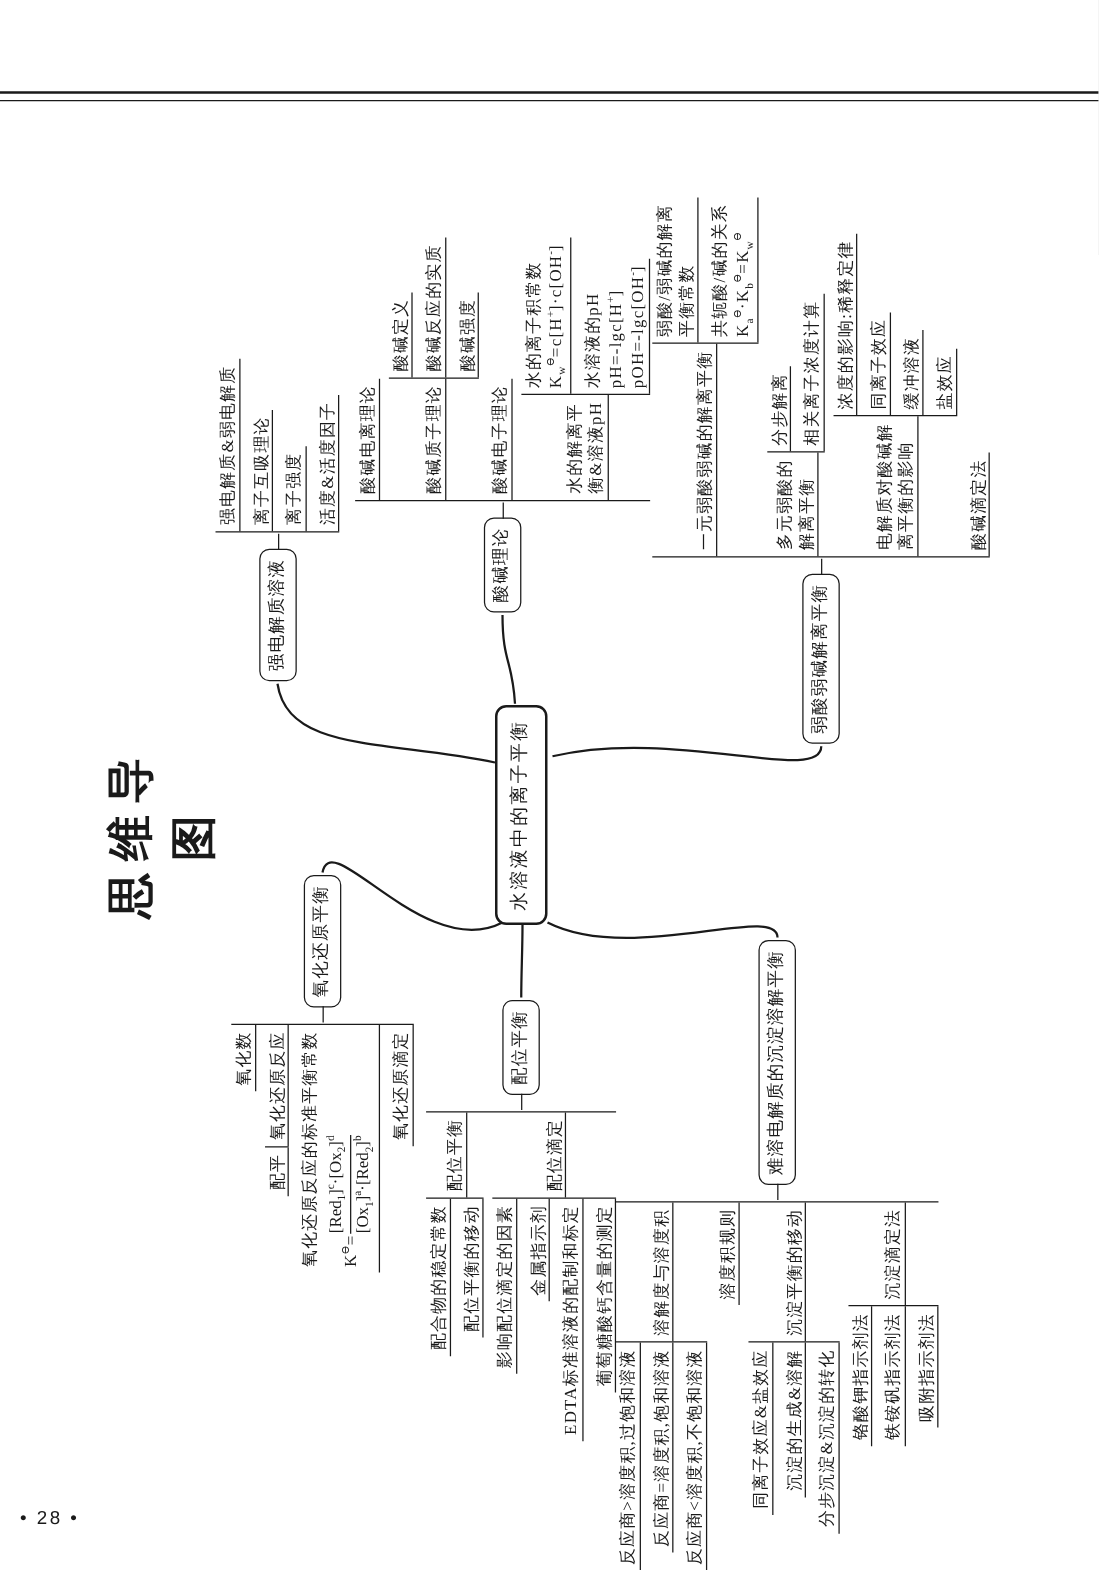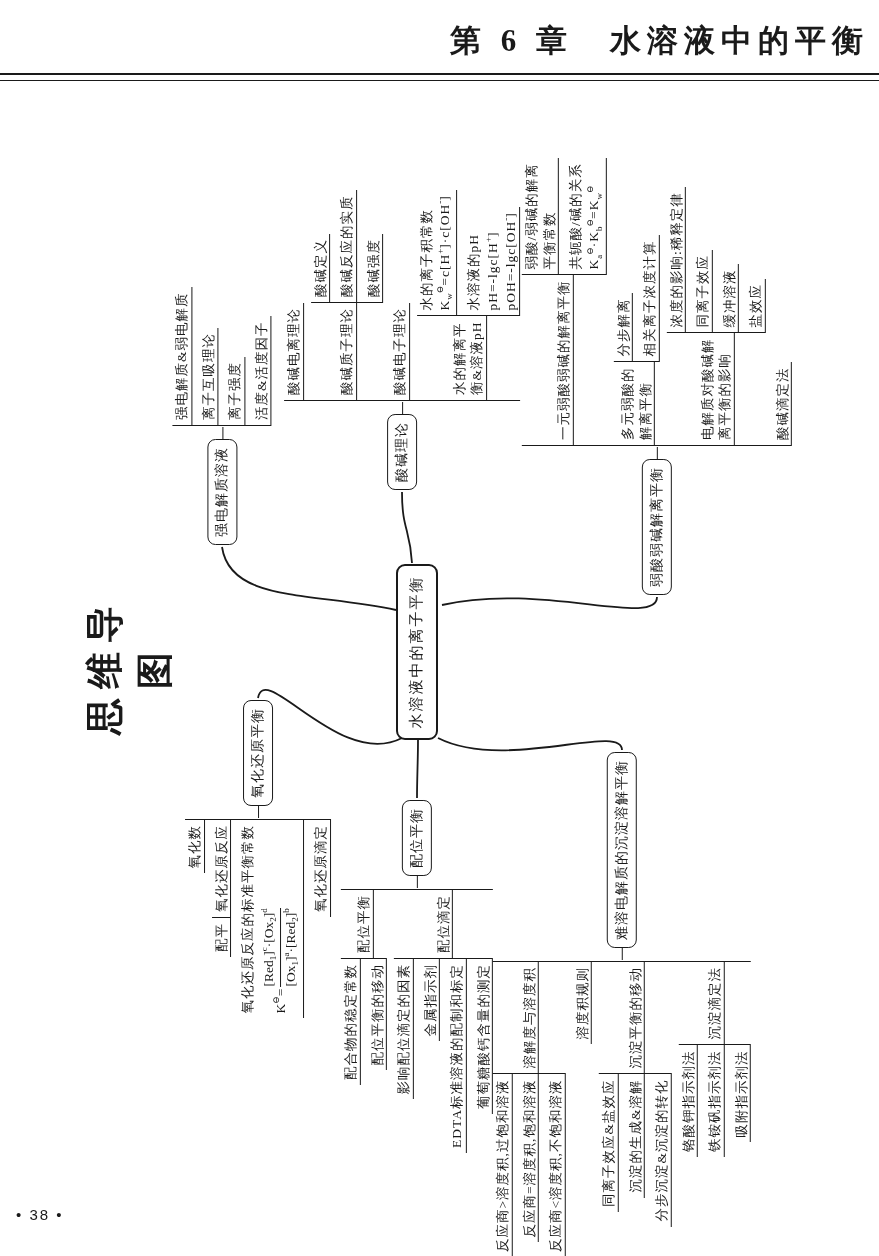--- a/index.html
+++ b/index.html
@@ -75,21 +75,20 @@
   sup,sub{font-size:9px; letter-spacing:0;}
   .fr{display:inline-flex; flex-direction:column; text-align:center; vertical-align:middle; letter-spacing:0;}
   .fr .den{border-top:1.3px solid #1a1a1a;}
   .fracrow{display:flex; align-items:center; gap:2px; letter-spacing:0; padding:2px 0;}
 </style>
 </head>
 <body>
 
 <div id="page">
 
-  <div id="chapter-header">第 6 章　水溶液中的平衡</div>
   <div id="header-rule"></div>
 
   <div id="side-title">思维导图</div>
 
   <div id="map">
     <svg id="curves" viewBox="0 0 1080 600" xmlns="http://www.w3.org/2000/svg">
         <path d="M 590 226 C 608 140 598 60 653 52" fill="none" stroke="#1a1a1a" stroke-width="1.8"></path>
         <path d="M 637 242 C 672 240 670 232 708 232" fill="none" stroke="#1a1a1a" stroke-width="1.8"></path>
         <path d="M 595 272 C 618 370 572 487 603 487" fill="none" stroke="#1a1a1a" stroke-width="1.8"></path>
         <path d="M 462 232 C 430 170 540 95 502 88" fill="none" stroke="#1a1a1a" stroke-width="1.8"></path>
@@ -439,15 +438,15 @@
                     <div class="row">吸附指示剂法</div>
                   </div>
                 </div>
               </div>
             </div>
           </div>
         </div>
       </div>
     </div>
 
-  <div id="page-number">• 38 •</div>
+  <div id="page-number">• 28 •</div>
 
 </div>
 
 </body></html>

